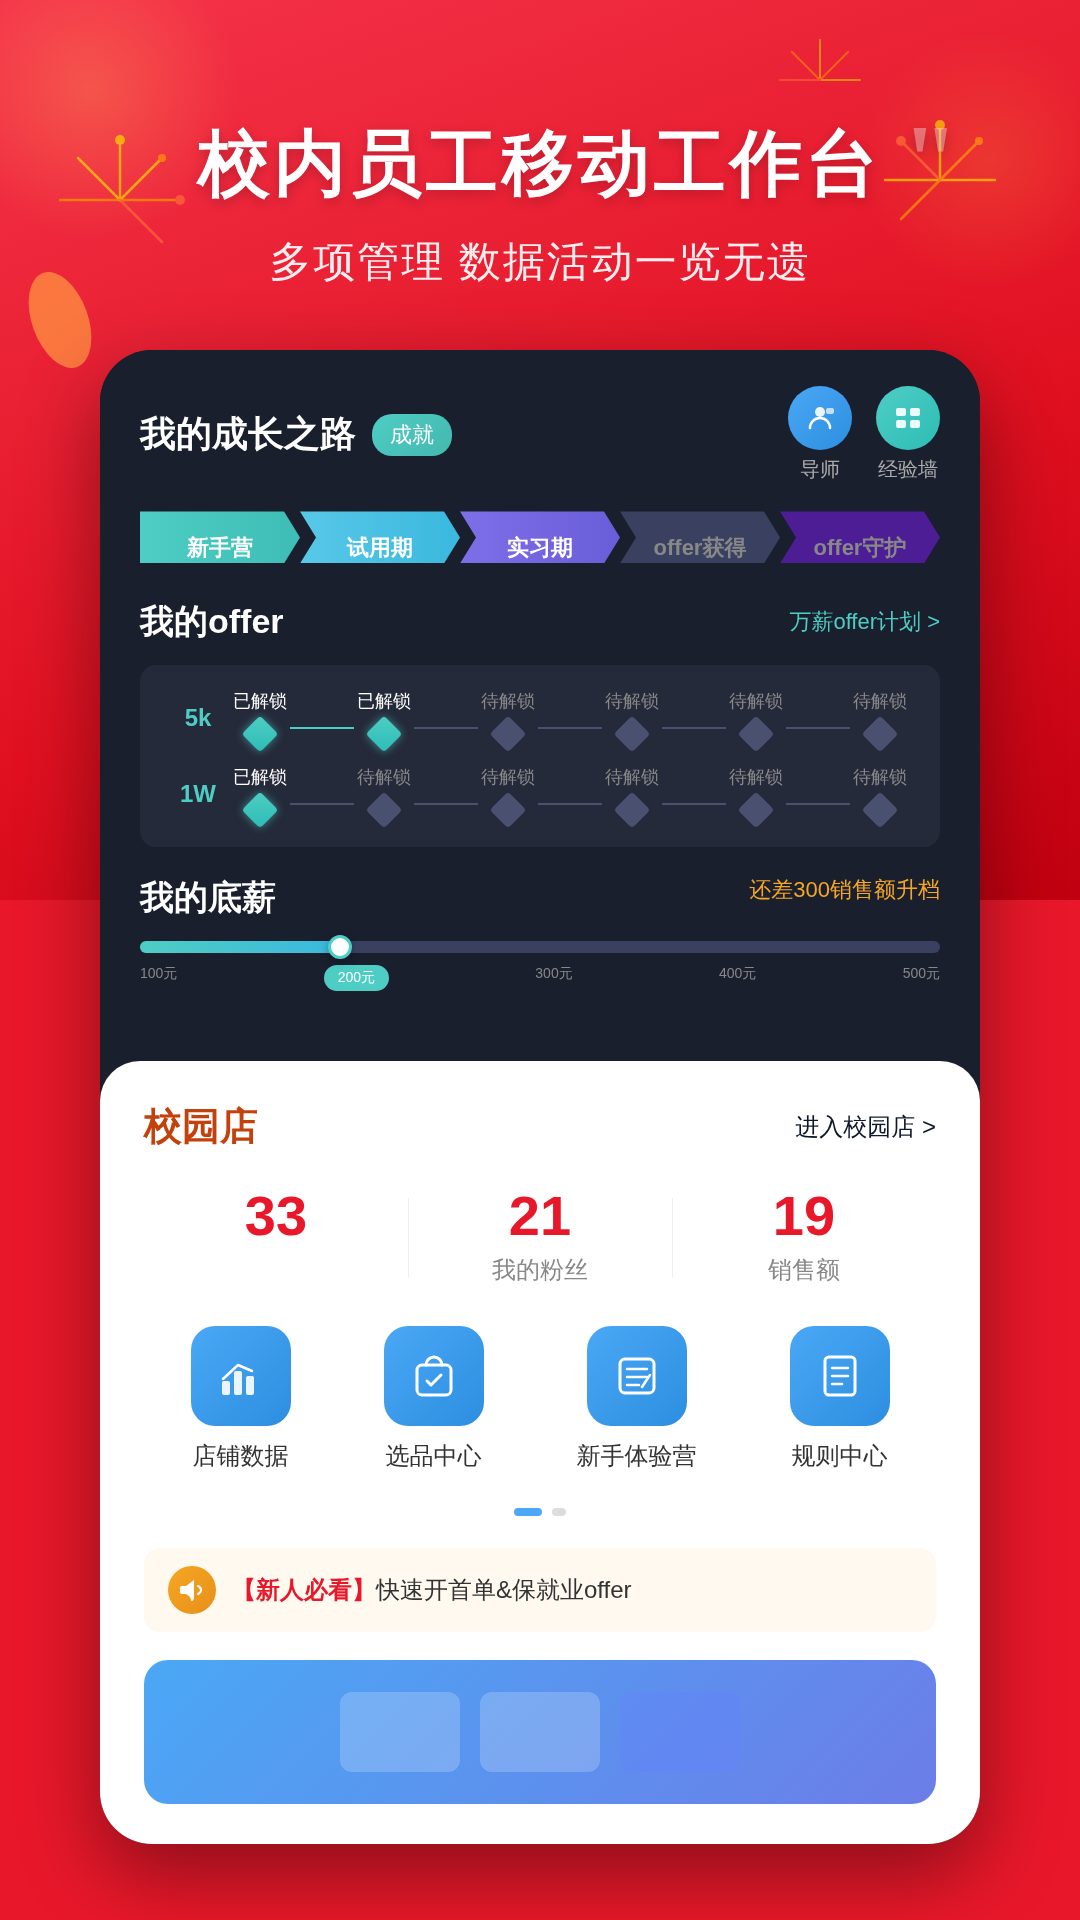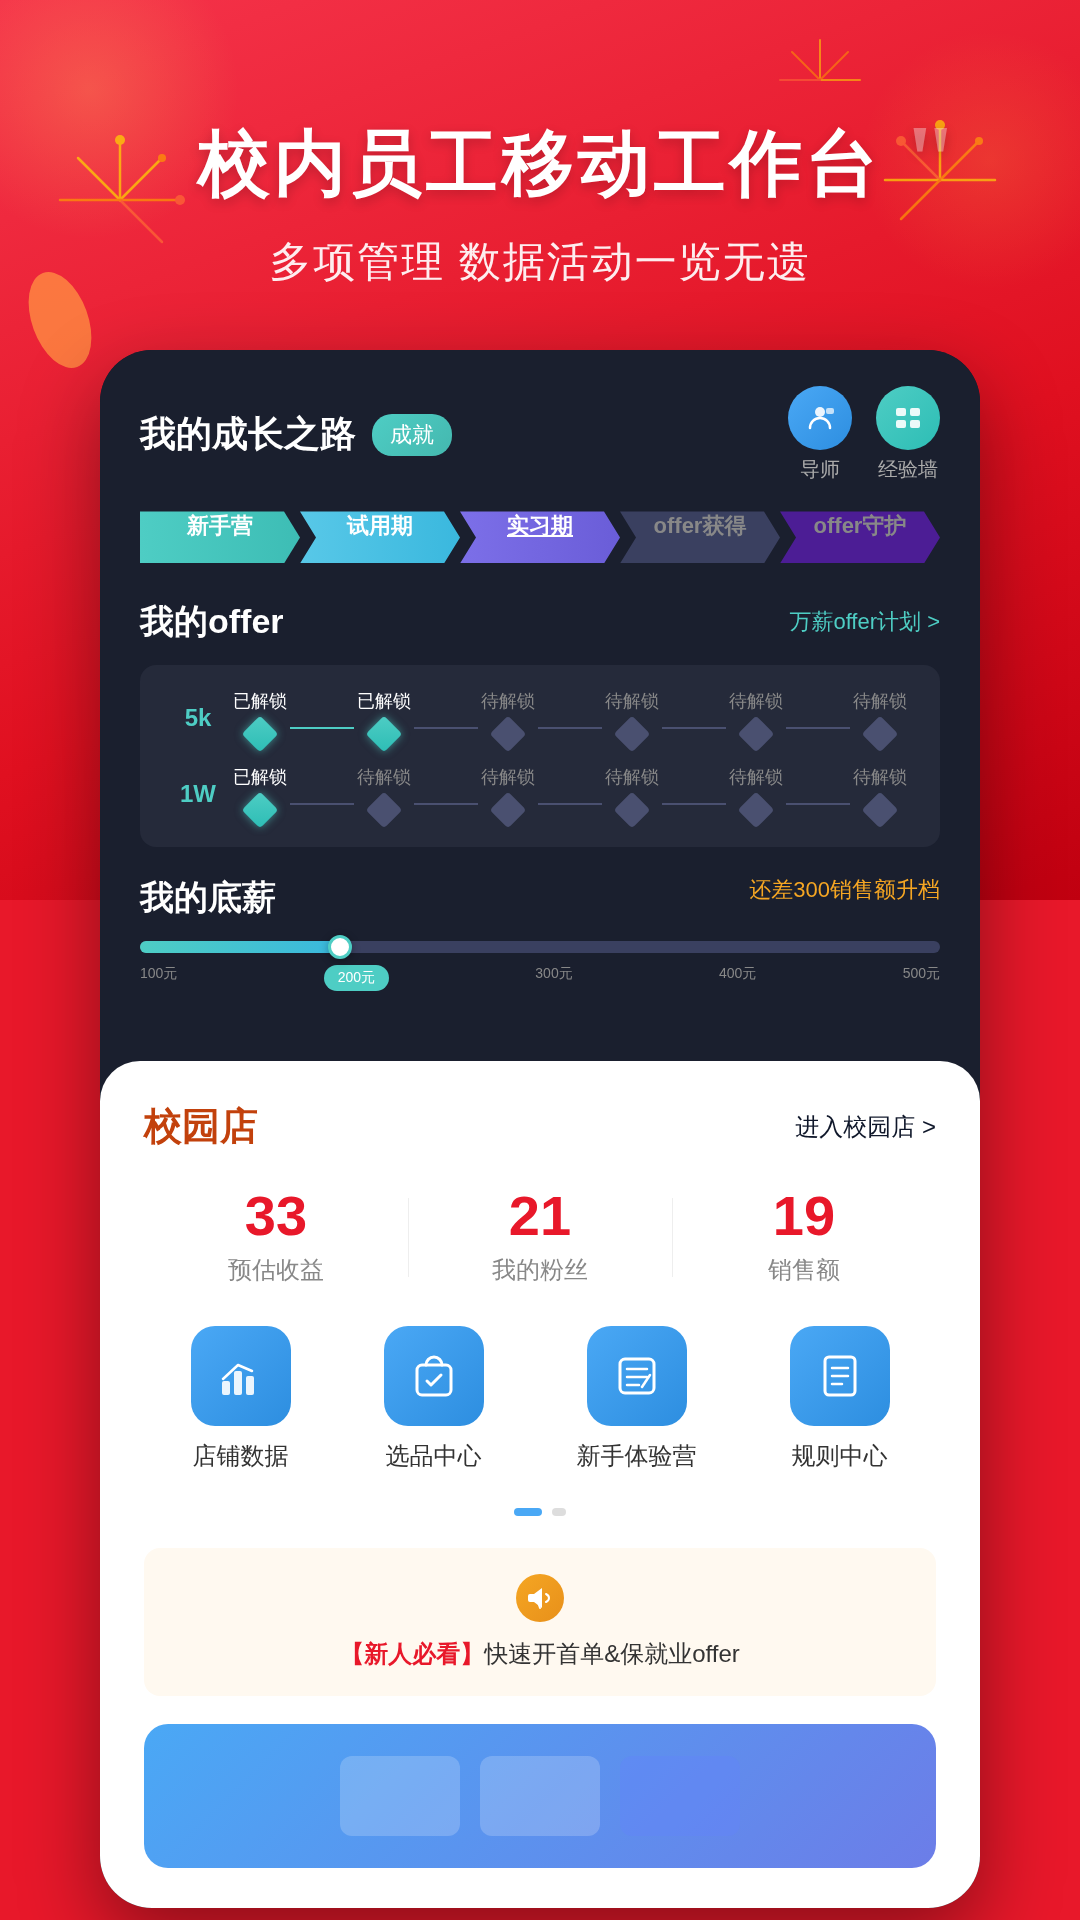--- a/index.html
+++ b/index.html
@@ -141,34 +141,34 @@
     
     .steps-bar {
       display: flex;
       gap: 0;
       margin-bottom: 36px;
     }
     .step-item {
       flex: 1;
       height: 52px;
       display: flex;
-      align-items: flex-start;
+      align-items: flex-end;
       justify-content: center;
       font-size: 22px;
       font-weight: 600;
       color: #fff;
       clip-path: polygon(0 0, calc(100% - 16px) 0, 100% 50%, calc(100% - 16px) 100%, 0 100%, 16px 50%);
       position: relative;
     }
     .step-item:first-child {
       clip-path: polygon(0 0, calc(100% - 16px) 0, 100% 50%, calc(100% - 16px) 100%, 0 100%);
     }
     .step-0 { background: linear-gradient(90deg, #4ecdc4, #3dbdb5); }
     .step-1 { background: linear-gradient(90deg, #58c8e8, #3ab8de); }
-    .step-2 { background: linear-gradient(90deg, #7c6fe8, #6a5dd8); text-decoration: underline; }
+    .step-2 { background: linear-gradient(90deg, #7c6fe8, #6a5dd8); }
     .step-3 { background: #3a4060; color: #888; }
     .step-4 { background: #4c1d95; color: #888; }
 
     
     .offer-section {
       margin-bottom: 28px;
     }
     .section-header {
       display: flex;
       justify-content: space-between;
@@ -408,26 +408,25 @@
     }
     .page-dot.inactive {
       width: 14px;
       background: #ddd;
     }
 
     
     .announcement {
       background: #fff9f0;
       border-radius: 16px;
-      padding: 26px 24px;
+      padding: 18px 24px;
       display: flex;
       align-items: center;
       gap: 16px;
       margin-bottom: 28px;
-      flex-direction: column;
     }
     .announce-icon {
       width: 48px;
       height: 48px;
       border-radius: 50%;
       background: linear-gradient(135deg, #f5a623, #e8901a);
       display: flex;
       align-items: center;
       justify-content: center;
       font-size: 26px;
@@ -675,21 +674,20 @@
 
   <div class="store-section">
     <div class="store-header">
       <span class="store-title">校园店</span>
       <span class="store-link">进入校园店 &gt;</span>
     </div>
 
     <div class="store-stats">
       <div class="stat-item">
         <div class="stat-number">33</div>
-        <div class="stat-label">预估收益</div>
       </div>
       <div class="stat-item">
         <div class="stat-number">21</div>
         <div class="stat-label">我的粉丝</div>
       </div>
       <div class="stat-item">
         <div class="stat-number">19</div>
         <div class="stat-label">销售额</div>
       </div>
     </div>

